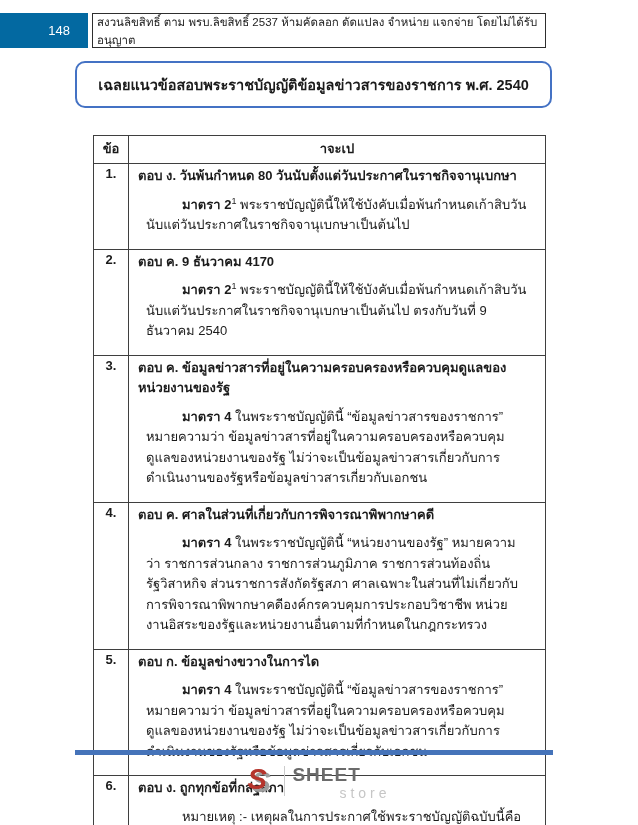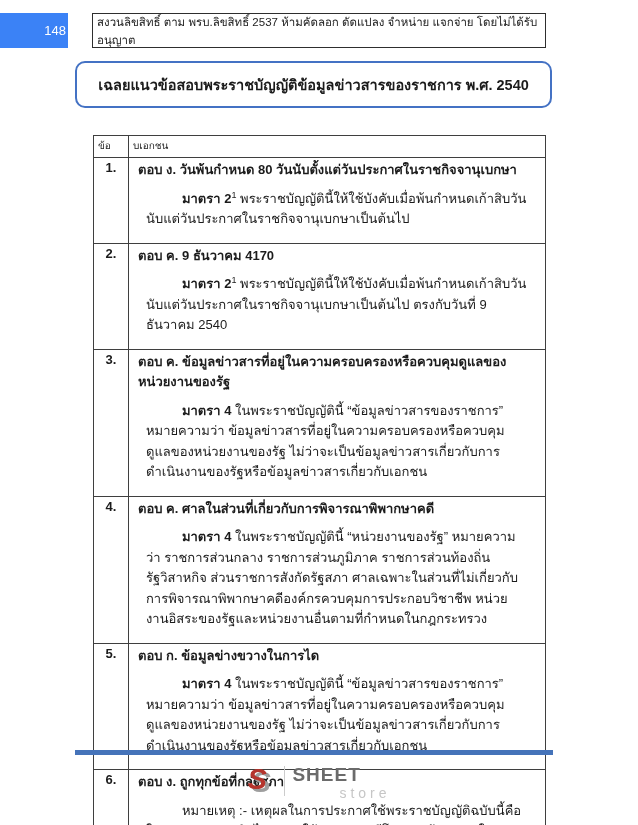--- a/index.html
+++ b/index.html
@@ -2,24 +2,24 @@
 <html><head>
 <meta charset="utf-8">
 <style>
   html,body { margin:0; padding:0; background:#ffffff; }
   .page {
     position:relative; width:638px; height:825px; background:#ffffff;
     font-family:"Liberation Sans", sans-serif; color:#1b1b1b; overflow:hidden;
   }
   
   .page-num {
-    position:absolute; left:0; top:13px; width:68px; height:35px;
-    background:#3b82f6; color:#ffffff; box-sizing:border-box;
+    position:absolute; left:0; top:13px; width:88px; height:35px;
+    background:#0369a1; color:#ffffff; box-sizing:border-box;
     display:flex; align-items:center; justify-content:flex-end;
-    padding-right:2px; font-size:13px;
+    padding-right:18px; font-size:13px;
   }
   .copyright-box {
     position:absolute; left:92px; top:13px; width:454px; height:35px;
     border:1px solid #2e2e2e; box-sizing:border-box;
     display:flex; align-items:center; padding-left:4px;
     font-size:11.5px; color:#222222;
   }
   .title-box {
     position:absolute; left:75px; top:61px; width:477px; height:47px;
     border:2px solid #4472C4; border-radius:10px; box-sizing:border-box;
@@ -28,21 +28,21 @@
   }
   
   table.answers {
     position:absolute; left:93px; top:135px; width:453px;
     border-collapse:collapse; table-layout:fixed; font-size:13px;
   }
   table.answers th, table.answers td {
     border:1px solid #3f3f3f; vertical-align:top; box-sizing:border-box;
   }
   table.answers th {
-    font-weight:normal; text-align:left; padding:2px 4px 4px; font-size:10px;
+    font-weight:bold; text-align:center; padding:2px 4px 4px; font-size:13px;
   }
   th.col-no, td.cell-no { width:35px; }
   td.cell-no { text-align:center; font-weight:bold; padding-top:2px; }
   td.cell-ans { padding:2px 8px 5px 9px; line-height:20.5px; }
   .answer-line { font-weight:bold; }
   .detail { margin:8px; text-indent:36px; }
   .detail .ref { font-weight:bold; }
   .detail sup { font-size:9px; line-height:0; }
   
   .blue-line {
@@ -84,21 +84,21 @@
   </div>
 
   <div class="title-box">
     <span>เฉลยแนวข้อสอบพระราชบัญญัติข้อมูลข่าวสารของราชการ พ.ศ. 2540</span>
   </div>
 
   <table class="answers">
     <thead>
       <tr>
         <th class="col-no">ข้อ</th>
-        <th>บเอกชน</th>
+        <th>าจะเป</th>
       </tr>
     </thead>
     <tbody>
       <tr>
         <td class="cell-no">1.</td>
         <td class="cell-ans">
           <div class="answer-line">ตอบ ง. วันพ้นกำหนด 80 วันนับตั้งแต่วันประกาศในราชกิจจานุเบกษา</div>
           <p class="detail"><span class="ref">มาตรา 2</span><sup>1</sup><span> พระราชบัญญัตินี้ให้ใช้บังคับเมื่อพ้นกำหนดเก้าสิบวันนับแต่วันประกาศในราชกิจจานุเบกษาเป็นต้นไป</span></p>
         </td>
       </tr>

